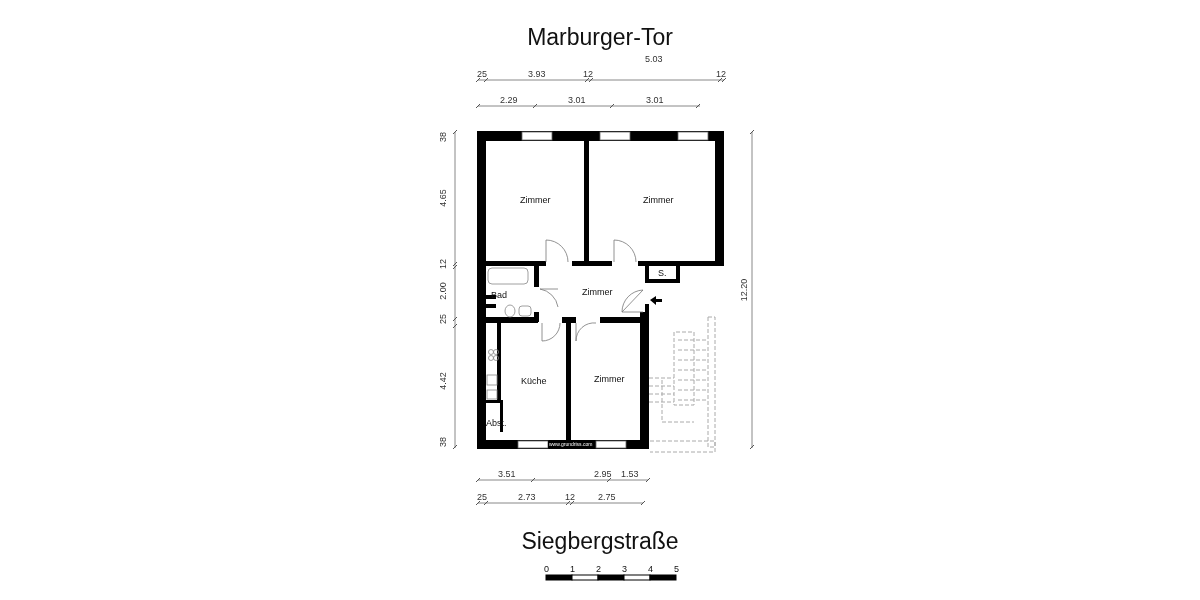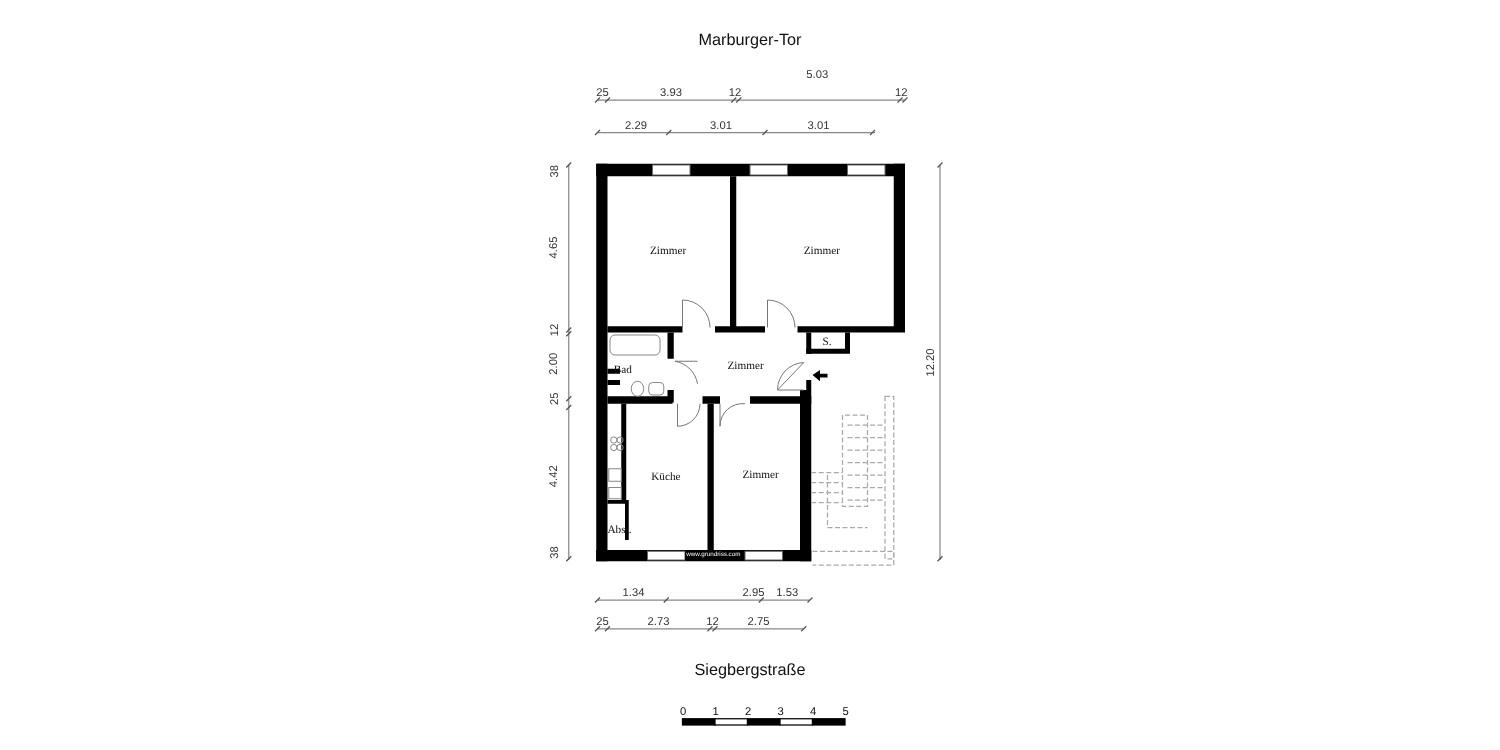--- a/index.html
+++ b/index.html
@@ -1,20 +1,20 @@
 <!DOCTYPE html>
 <html><head>
 <meta charset="utf-8">
 <style>
   html,body{margin:0;padding:0;background:#fff;}
   body{width:1200px;height:600px;position:relative;overflow:hidden;font-family:"Liberation Sans",sans-serif;}
-  .title{position:absolute;left:0;width:1200px;text-align:center;font-size:13px;color:#111;}
+  .title{position:absolute;left:0;width:1200px;text-align:center;font-size:23px;color:#111;}
   .dim{position:absolute;font-size:9px;color:#333;}
   .vlab{position:absolute;font-size:9px;color:#333;transform:rotate(-90deg);transform-origin:center;}
-  .room{position:absolute;font-size:9px;color:#111;font-family:Liberation Serif, serif;}
+  .room{position:absolute;font-size:9px;color:#111;}
   svg{position:absolute;left:0;top:0;}
   .scale-lab{position:absolute;font-size:9px;color:#111;}
 </style>
 </head>
 <body>
 
 <div class="title" style="top:24px">Marburger-Tor</div>
 <div class="title" style="top:528px">Siegbergstraße</div>
 
 <svg width="1200" height="600">
@@ -128,21 +128,21 @@
 <div class="vlab" style="left:438px;top:132px">38</div>
 <div class="vlab" style="left:434px;top:193px">4.65</div>
 <div class="vlab" style="left:438px;top:259px">12</div>
 <div class="vlab" style="left:434px;top:286px">2.00</div>
 <div class="vlab" style="left:438px;top:314px">25</div>
 <div class="vlab" style="left:434px;top:376px">4.42</div>
 <div class="vlab" style="left:438px;top:437px">38</div>
 
 <div class="vlab" style="left:733px;top:285px">12.20</div>
 
-<div class="dim" style="left:498px;top:469px">1.34</div>
+<div class="dim" style="left:498px;top:469px">3.51</div>
 <div class="dim" style="left:594px;top:469px">2.95</div>
 <div class="dim" style="left:621px;top:469px">1.53</div>
 
 <div class="dim" style="left:477px;top:492px">25</div>
 <div class="dim" style="left:518px;top:492px">2.73</div>
 <div class="dim" style="left:565px;top:492px">12</div>
 <div class="dim" style="left:598px;top:492px">2.75</div>
 
 <div class="room" style="left:520px;top:195px">Zimmer</div>
 <div class="room" style="left:643px;top:195px">Zimmer</div>

